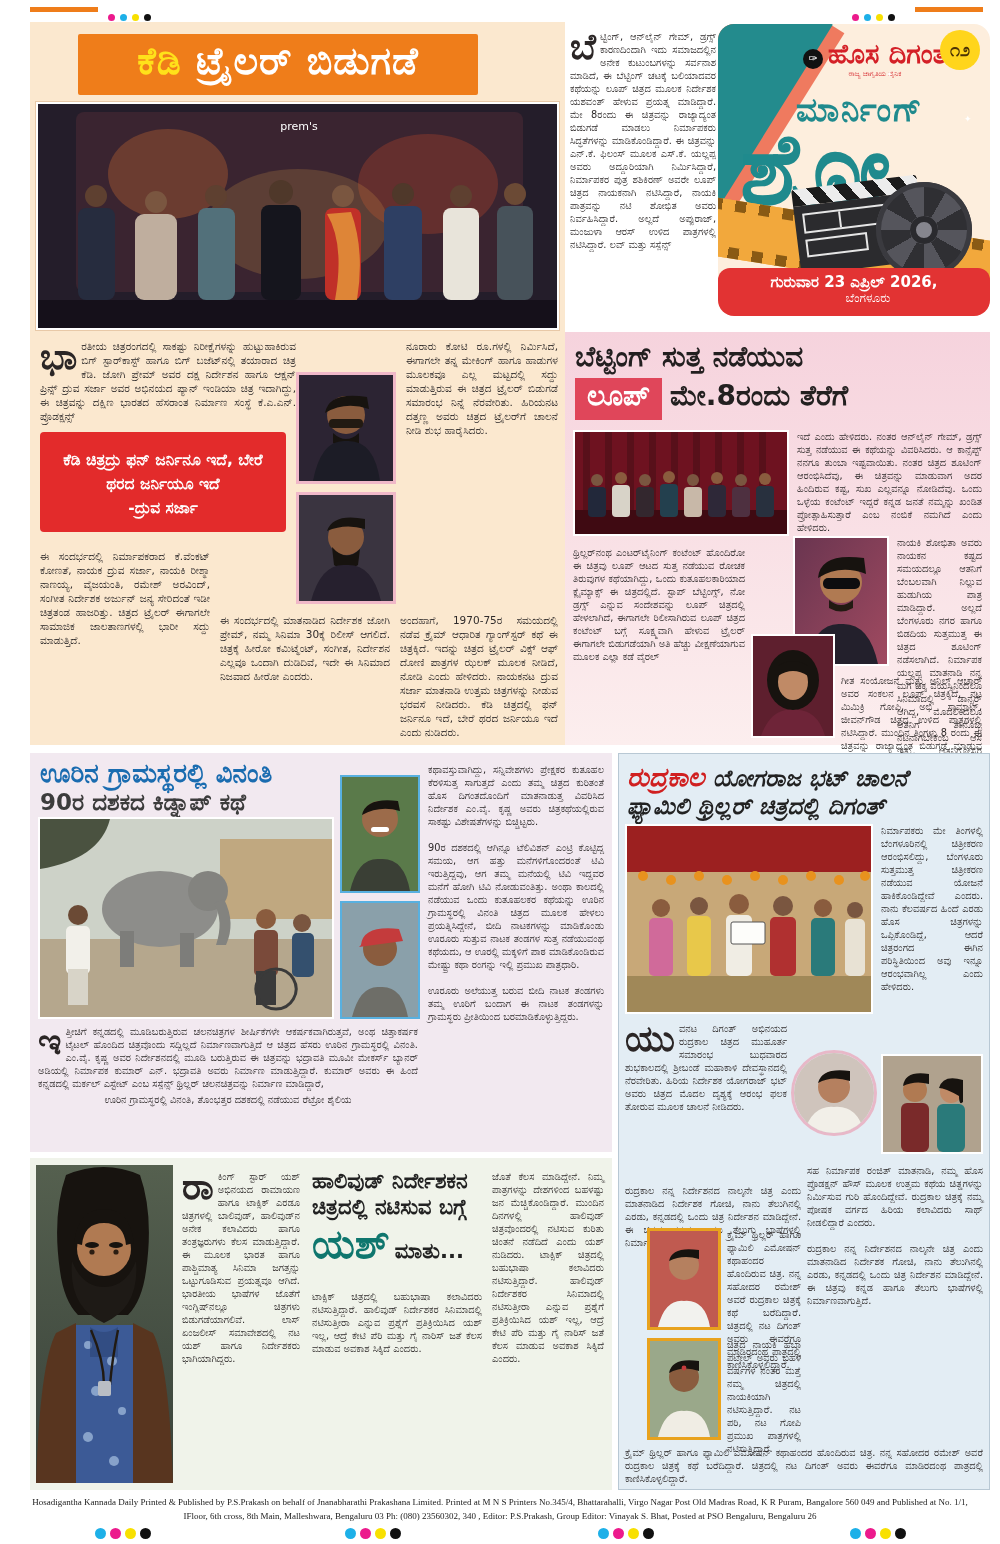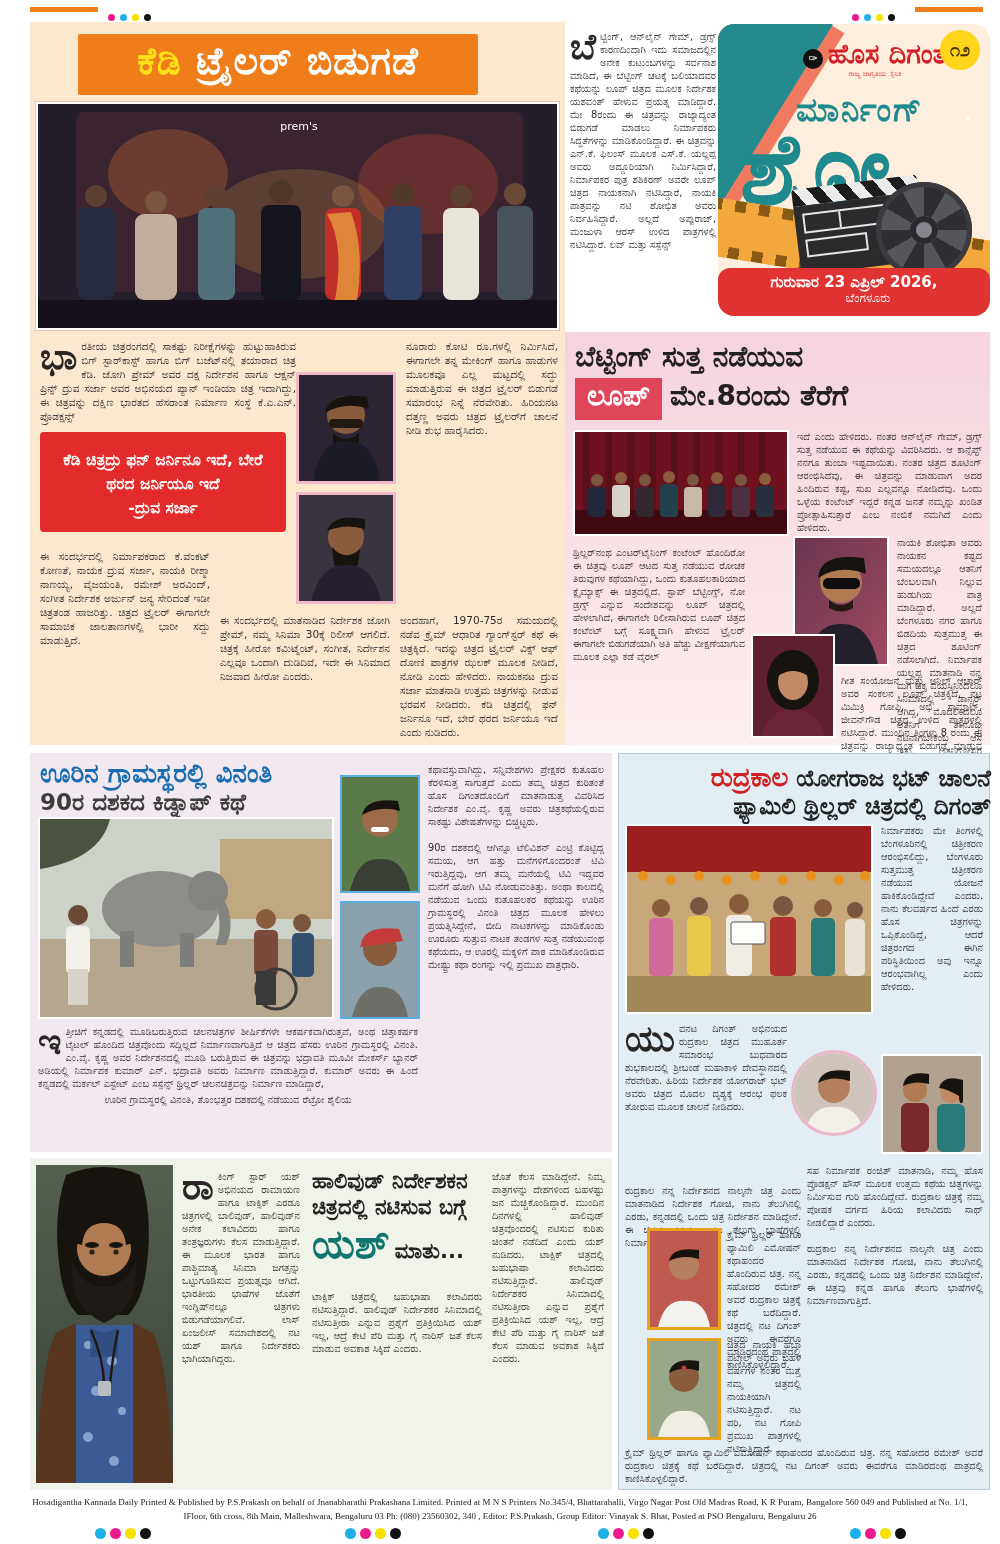--- a/index.html
+++ b/index.html
@@ -297,29 +297,30 @@
       <svg width="76" height="114" viewBox="0 0 76 114">
         <rect width="76" height="114" fill="#8aa0aa"></rect>
         <circle cx="38" cy="46" r="17" fill="#8a5c3e"></circle>
         <path d="M19 42 q2 -20 38 -16 l4 12 l-44 6z" fill="#c43b3c"></path>
         <path d="M10 114 q8 -32 28 -30 q22 -2 28 30z" fill="#6e6e68"></path>
       </svg>
     </div>
     <div class="txt sm abs" style="left:398px;top:10px;width:176px;height:380px;">
       <span>ಕಥಾವಸ್ತುವಾಗಿದ್ದು, ಸನ್ನಿವೇಶಗಳು ಪ್ರೇಕ್ಷಕರ ಕುತೂಹಲ ಕೆರಳಿಸುತ್ತ ಸಾಗುತ್ತದೆ ಎಂದು ತಮ್ಮ ಚಿತ್ರದ ಕುರಿತಂತೆ ಹೊಸ ದಿಗಂತದೊಂದಿಗೆ ಮಾತನಾಡುತ್ತ ವಿವರಿಸಿದ ನಿರ್ದೇಶಕ ಎಂ.ವೈ. ಕೃಷ್ಣ ಅವರು ಚಿತ್ರಕಥೆಯಲ್ಲಿರುವ ಸಾಕಷ್ಟು ವಿಶೇಷತೆಗಳನ್ನು ಬಿಚ್ಚಿಟ್ಟರು.</span><br><br>
       <span>90ರ ದಶಕದಲ್ಲಿ ಆಗಿನ್ನೂ ಟೆಲಿವಿಶನ್ ಎಂಟ್ರಿ ಕೊಟ್ಟಿದ್ದ ಸಮಯ, ಆಗ ಹತ್ತು ಮನೆಗಳಿಗೊಂದರಂತೆ ಟಿವಿ ಇರುತ್ತಿದ್ದವು, ಆಗ ತಮ್ಮ ಮನೆಯಲ್ಲಿ ಟಿವಿ ಇದ್ದವರ ಮನೆಗೆ ಹೋಗಿ ಟಿವಿ ನೋಡುವಂತಿತ್ತು. ಅಂಥಾ ಕಾಲದಲ್ಲಿ ನಡೆಯುವ ಒಂದು ಕುತೂಹಲಕರ ಕಥೆಯನ್ನು ಊರಿನ ಗ್ರಾಮಸ್ಥರಲ್ಲಿ ವಿನಂತಿ ಚಿತ್ರದ ಮೂಲಕ ಹೇಳಲು ಪ್ರಯತ್ನಿಸಿದ್ದೇನೆ, ಬೀದಿ ನಾಟಕಗಳನ್ನು ಮಾಡಿಕೊಂಡು ಊರೂರು ಸುತ್ತುವ ನಾಟಕ ತಂಡಗಳ ಸುತ್ತ ನಡೆಯುವಂಥ ಕಥೆಯದು, ಆ ಊರಲ್ಲಿ ಮಕ್ಕಳಿಗೆ ಪಾಠ ಮಾಡಿಕೊಂಡಿರುವ ಮೇಷ್ಟ್ರು ಕಥಾ ರಂಗನ್ನು ಇಲ್ಲಿ ಪ್ರಮುಖ ಪಾತ್ರಧಾರಿ.</span><br><br>
+      <span>ಊರೂರು ಅಲೆಯುತ್ತ ಬರುವ ಬೀದಿ ನಾಟಕ ತಂಡಗಳು ತಮ್ಮ ಊರಿಗೆ ಬಂದಾಗ ಈ ನಾಟಕ ತಂಡಗಳನ್ನು ಗ್ರಾಮಸ್ಥರು ಪ್ರೀತಿಯಿಂದ ಬರಮಾಡಿಕೊಳ್ಳುತ್ತಿದ್ದರು.</span>
     </div>
     <div class="txt sm abs" style="left:8px;top:272px;width:380px;height:104px;">
       <span class="dc">ಇ</span><span>ತ್ತೀಚಿಗೆ ಕನ್ನಡದಲ್ಲಿ ಮೂಡಿಬರುತ್ತಿರುವ ಚಲನಚಿತ್ರಗಳ ಶೀರ್ಷಿಕೆಗಳೇ ಆಕರ್ಷಕವಾಗಿರುತ್ತವೆ, ಅಂಥ ಚಿತ್ತಾಕರ್ಷಕ ಟೈಟಲ್ ಹೊಂದಿದ ಚಿತ್ರವೊಂದು ಸದ್ದಿಲ್ಲದೆ ನಿರ್ಮಾಣವಾಗುತ್ತಿದೆ ಆ ಚಿತ್ರದ ಹೆಸರು ಊರಿನ ಗ್ರಾಮಸ್ಥರಲ್ಲಿ ವಿನಂತಿ. ಎಂ.ವೈ. ಕೃಷ್ಣ ಅವರ ನಿರ್ದೇಶನದಲ್ಲಿ ಮೂಡಿ ಬರುತ್ತಿರುವ ಈ ಚಿತ್ರವನ್ನು ಭದ್ರಾವತಿ ಮೂವೀ ಮೇಕರ್ಸ್ ಬ್ಯಾನರ್ ಅಡಿಯಲ್ಲಿ ನಿರ್ಮಾಪಕ ಕುಮಾರ್ ಎನ್. ಭದ್ರಾವತಿ ಅವರು ನಿರ್ಮಾಣ ಮಾಡುತ್ತಿದ್ದಾರೆ. ಕುಮಾರ್ ಅವರು ಈ ಹಿಂದೆ ಕನ್ನಡದಲ್ಲಿ ಮರ್ಕಲ್ ಎಸ್ಟೇಟ್ ಎಂಬ ಸಸ್ಪೆನ್ಸ್ ಥ್ರಿಲ್ಲರ್ ಚಲನಚಿತ್ರವನ್ನು ನಿರ್ಮಾಣ ಮಾಡಿದ್ದಾರೆ,</span>
       <div style="text-align:center;margin-top:3px;">ಊರಿನ ಗ್ರಾಮಸ್ಥರಲ್ಲಿ ವಿನಂತಿ, ತೊಂಭತ್ತರ ದಶಕದಲ್ಲಿ ನಡೆಯುವ ರೆಟ್ರೋ ಶೈಲಿಯ</div>
     </div>
   </div>
 
   <div class="sec" style="left:618px;top:753px;width:372px;height:737px;background:#e3edf4;border:1px solid #b8c8d4;">
-    <div class="abs" style="left:0;top:8px;width:372px;text-align:right;">
+    <div class="abs" style="left:8px;top:8px;width:372px;text-align:left;font-style:italic;">
       <div><span class="ru-hl">ರುದ್ರಕಾಲ</span><span class="ru-h"> ಯೋಗರಾಜ ಭಟ್ ಚಾಲನೆ</span></div>
       <div class="ru-h">ಫ್ಯಾಮಿಲಿ ಥ್ರಿಲ್ಲರ್ ಚಿತ್ರದಲ್ಲಿ ದಿಗಂತ್</div>
     </div>
     <div class="photo abs" style="left:6px;top:70px;width:248px;height:190px;border:2px solid #fff;">
       <svg width="244" height="186" viewBox="0 0 244 186">
         <rect width="244" height="186" fill="#c8a878"></rect>
         <rect width="244" height="46" fill="#9c2020"></rect>
         <g fill="#e8921e">
             <circle cx="16" cy="50" r="5"></circle>
             <circle cx="44" cy="54" r="5"></circle>

